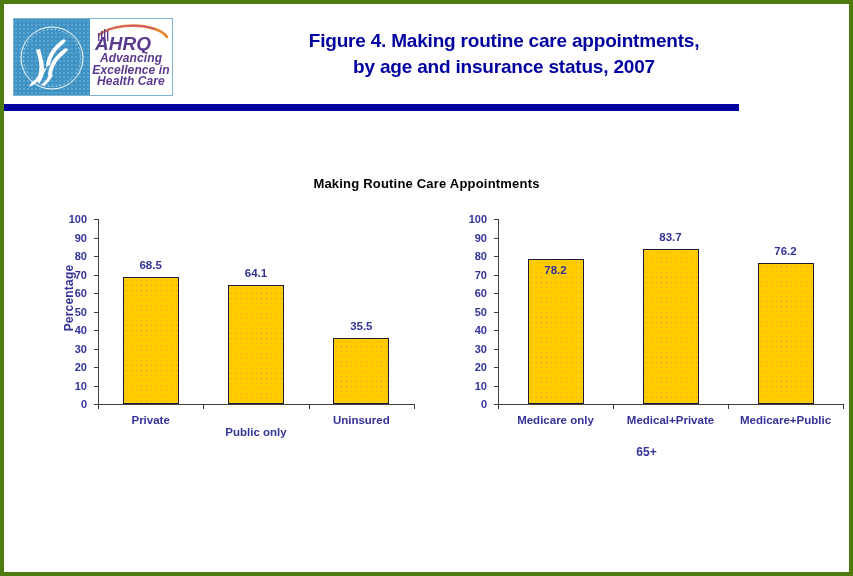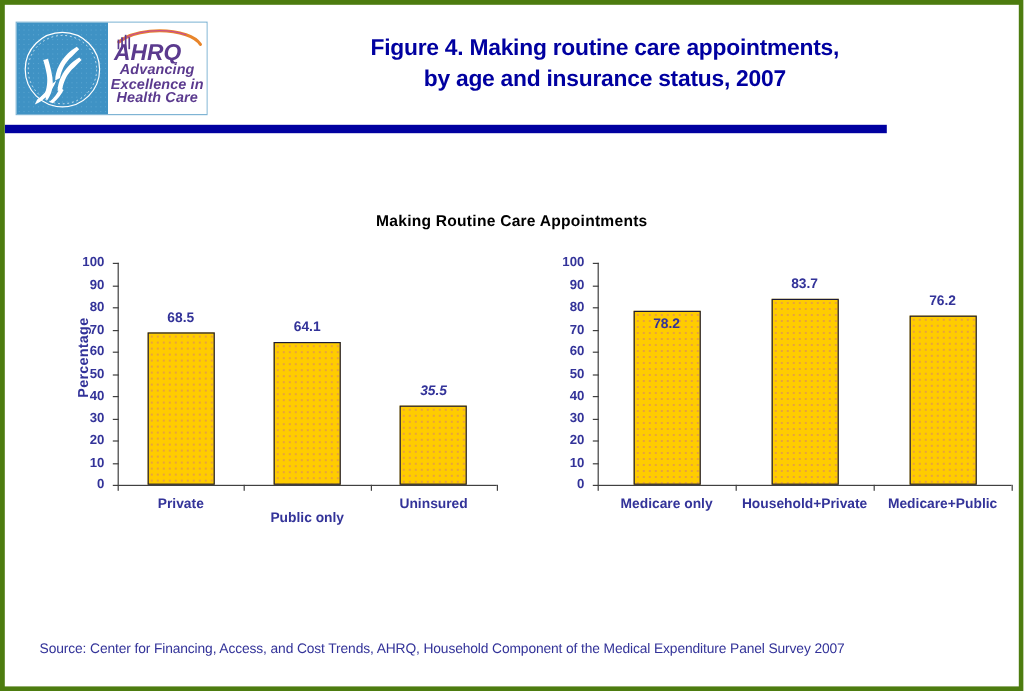--- a/index.html
+++ b/index.html
@@ -332,21 +332,21 @@
           <div class="xtick" style="left: 316px;"></div>
         </div>
       <div id="bars-left">
           <div class="bar" style="left: 24.6667px; width: 56px; height: 126.725px;"></div>
           <div class="bar-value" style="left: 52.6667px; top: 40.275px;">68.5</div>
           <div class="cat-label" style="left: 52.6667px; top: 195px; text-align: center;">Private</div>
           <div class="bar" style="left: 130px; width: 56px; height: 118.585px;"></div>
           <div class="bar-value" style="left: 158px; top: 48.415px;">64.1</div>
           <div class="cat-label" style="left: 158px; top: 207px;">Public only</div>
           <div class="bar" style="left: 235.333px; width: 56px; height: 65.675px;"></div>
-          <div class="bar-value" style="left: 263.333px; top: 101.325px; font-style: italic;">35.5</div>
+          <div class="bar-value" style="left: 263.333px; top: 101.325px;">35.5</div>
           <div class="cat-label" style="left: 263.333px; top: 195px;">Uninsured</div>
         </div>
     </div>
   </div>
 
   <div class="panel" id="panel-right">
     <div class="plot">
       <div class="yaxis-line"></div>
       <div class="xaxis-line"></div>
       <div id="yticks-right">
@@ -389,23 +389,23 @@
           <div class="xtick" style="left: 115px;"></div>
           <div class="xtick" style="left: 230px;"></div>
           <div class="xtick" style="left: 345px;"></div>
         </div>
       <div id="bars-right">
           <div class="bar" style="left: 29.5px; width: 56px; height: 144.67px;"></div>
           <div class="bar-value" style="left: 57.5px; top: 22.33px; margin-top: 23px;">78.2</div>
           <div class="cat-label" style="left: 57.5px; top: 195px;">Medicare only</div>
           <div class="bar" style="left: 144.5px; width: 56px; height: 154.845px;"></div>
           <div class="bar-value" style="left: 172.5px; top: 12.155px;">83.7</div>
-          <div class="cat-label" style="left: 172.5px; top: 195px;">Household+Private</div>
+          <div class="cat-label" style="left: 172.5px; top: 195px;">Medical+Private</div>
           <div class="bar" style="left: 259.5px; width: 56px; height: 140.97px;"></div>
           <div class="bar-value" style="left: 287.5px; top: 26.03px;">76.2</div>
           <div class="cat-label" style="left: 287.5px; top: 195px;">Medicare+Public</div>
         </div>
     </div>
+    <div class="group-label">65+</div>
   </div>
 
-  <div id="source">Source: Center for Financing, Access, and Cost Trends, AHRQ, Household Component of the Medical Expenditure Panel Survey 2007</div>
 
 </div>
 
 </body></html>

